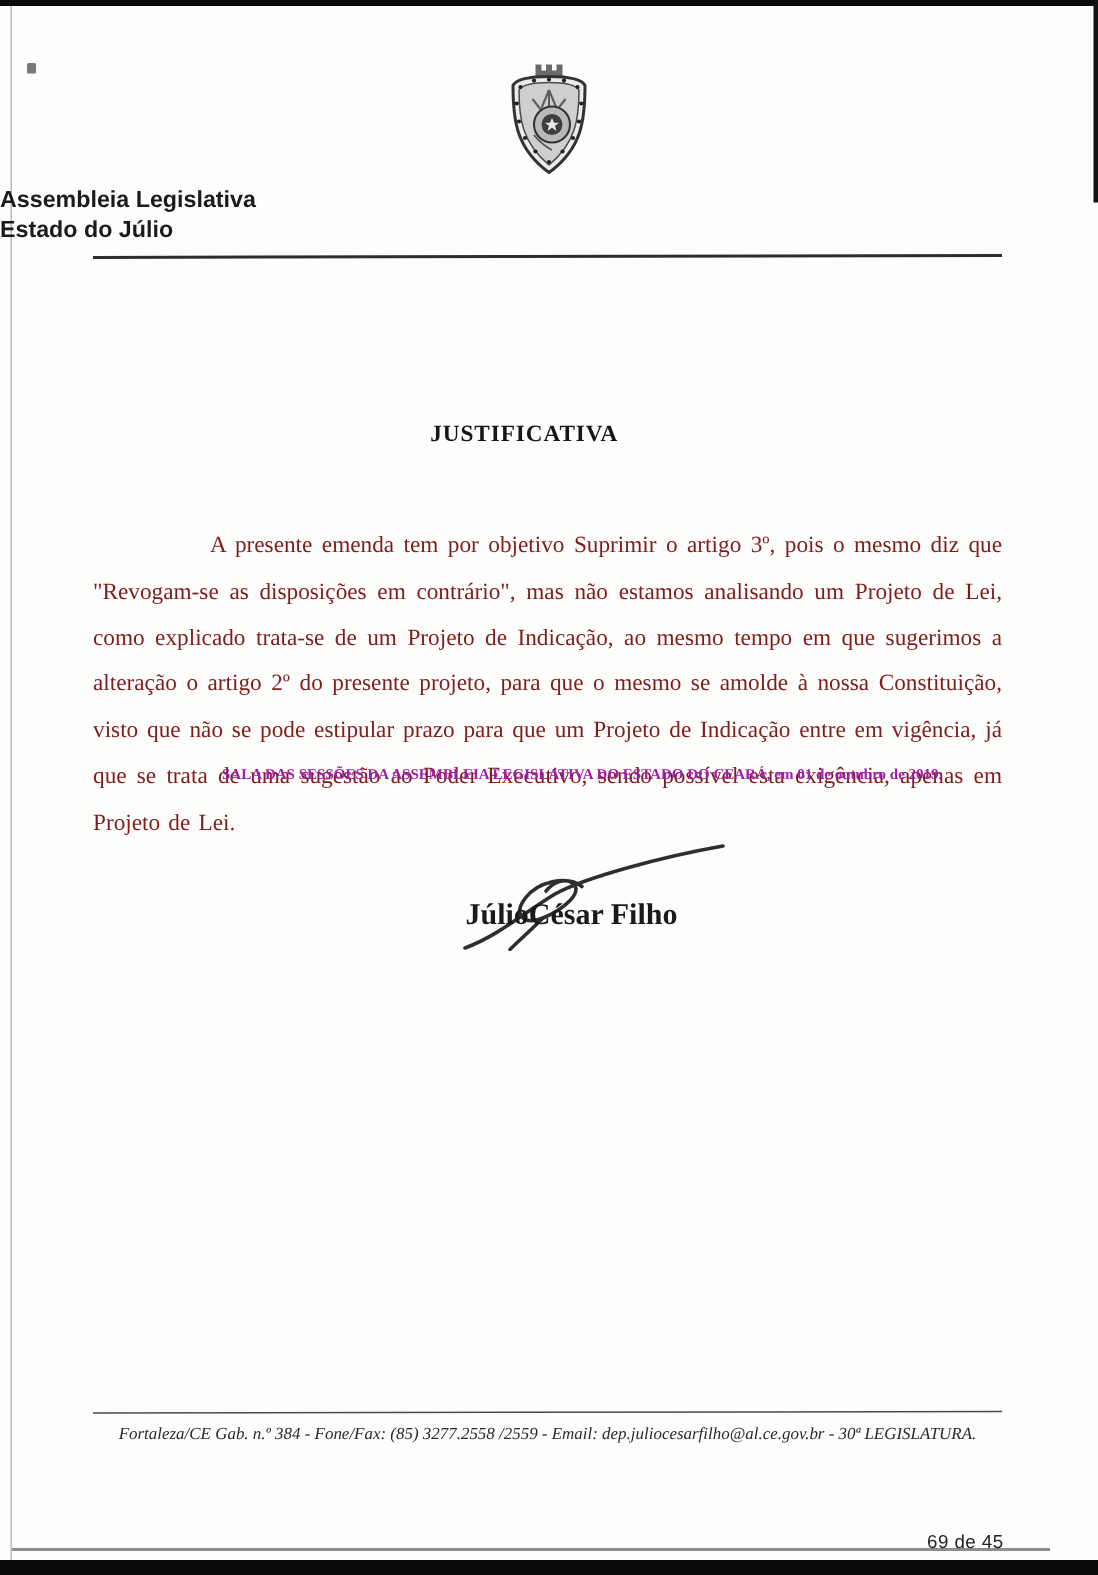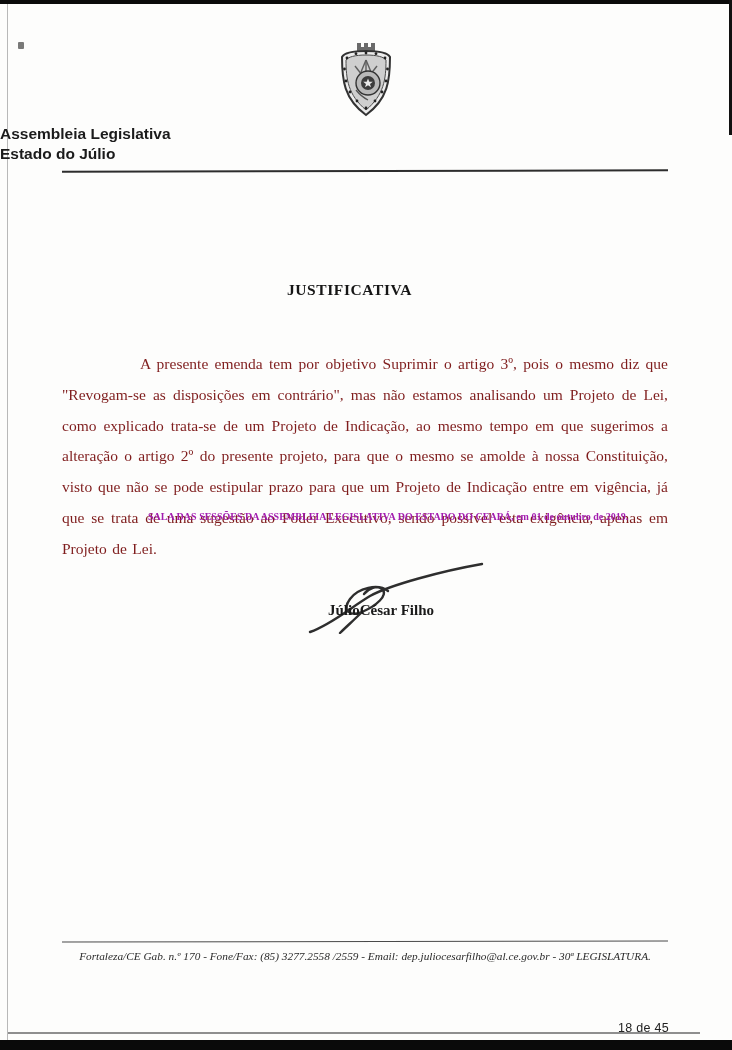--- a/index.html
+++ b/index.html
@@ -30,21 +30,21 @@
   
   .body-par { position:absolute; left:62px; top:349px; width:606px; margin:0;
               font-size:15.5px; line-height:30.8px; text-align:justify; text-indent:78px;
               word-spacing:1.6px; color:#7f1d1d; }
   .place-date { position:absolute; left:62px; top:505px; width:606px; margin:0;
                 font-size:10px; font-weight:bold; line-height:23px; text-align:justify;
                 text-indent:86px; color:#a21caf; }
   
   .signature { position:absolute; left:292px; top:562px; width:200px; height:72px; }
   .sig-block { position:absolute; left:0; top:600px; width:732px; text-align:center; }
-  .sig-name  { font-size:15px; font-weight:bold; line-height:20px; color:#1a1a1a;padding-left:30px; }
+  .sig-name  { font-size:20px; font-weight:bold; line-height:20px; color:#1a1a1a;padding-left:30px; }
   .sig-role  { font-size:15.5px; line-height:20px; color:#222; }
   .sig-title { font-size:15.5px; font-weight:bold; line-height:20px; color:#161616; }
   
   .rule-footer { position:absolute; left:62px; top:941px; width:606px; height:0;
                  border-top:1.5px solid #4a4a4a; transform:rotate(-.08deg); }
   .footer { position:absolute; left:55px; top:949px; width:620px; text-align:center;
             font-style:italic; font-size:11.3px; line-height:15.5px; color:#2a2a2a; }
 </style>
 </head>
 <body>
@@ -107,20 +107,20 @@
     <path d="M70 50 C62 58 54 65 48 71"></path>
   </svg>
 
   <div class="sig-block">
     <div class="sig-name">JúlioCésar Filho</div>
   </div>
 
   <div class="rule-footer"></div>
 
   <footer class="footer">
-    <div>Fortaleza/CE  Gab. n.º 170 - Fone/Fax: (85) 3277.2558 /2559 - Email: dep.juliocesarfilho@al.ce.gov.br - 30ª LEGISLATURA.</div>
+    <div>Fortaleza/CE  Gab. n.º 384 - Fone/Fax: (85) 3277.2558 /2559 - Email: dep.juliocesarfilho@al.ce.gov.br - 30ª LEGISLATURA.</div>
   </footer>
 
   <div class="bottom-line"></div>
-  <div class="page-num">18 de 45</div>
+  <div class="page-num">69 de 45</div>
   <div class="bar-bottom"></div>
 
 </div>
 
 </body></html>

